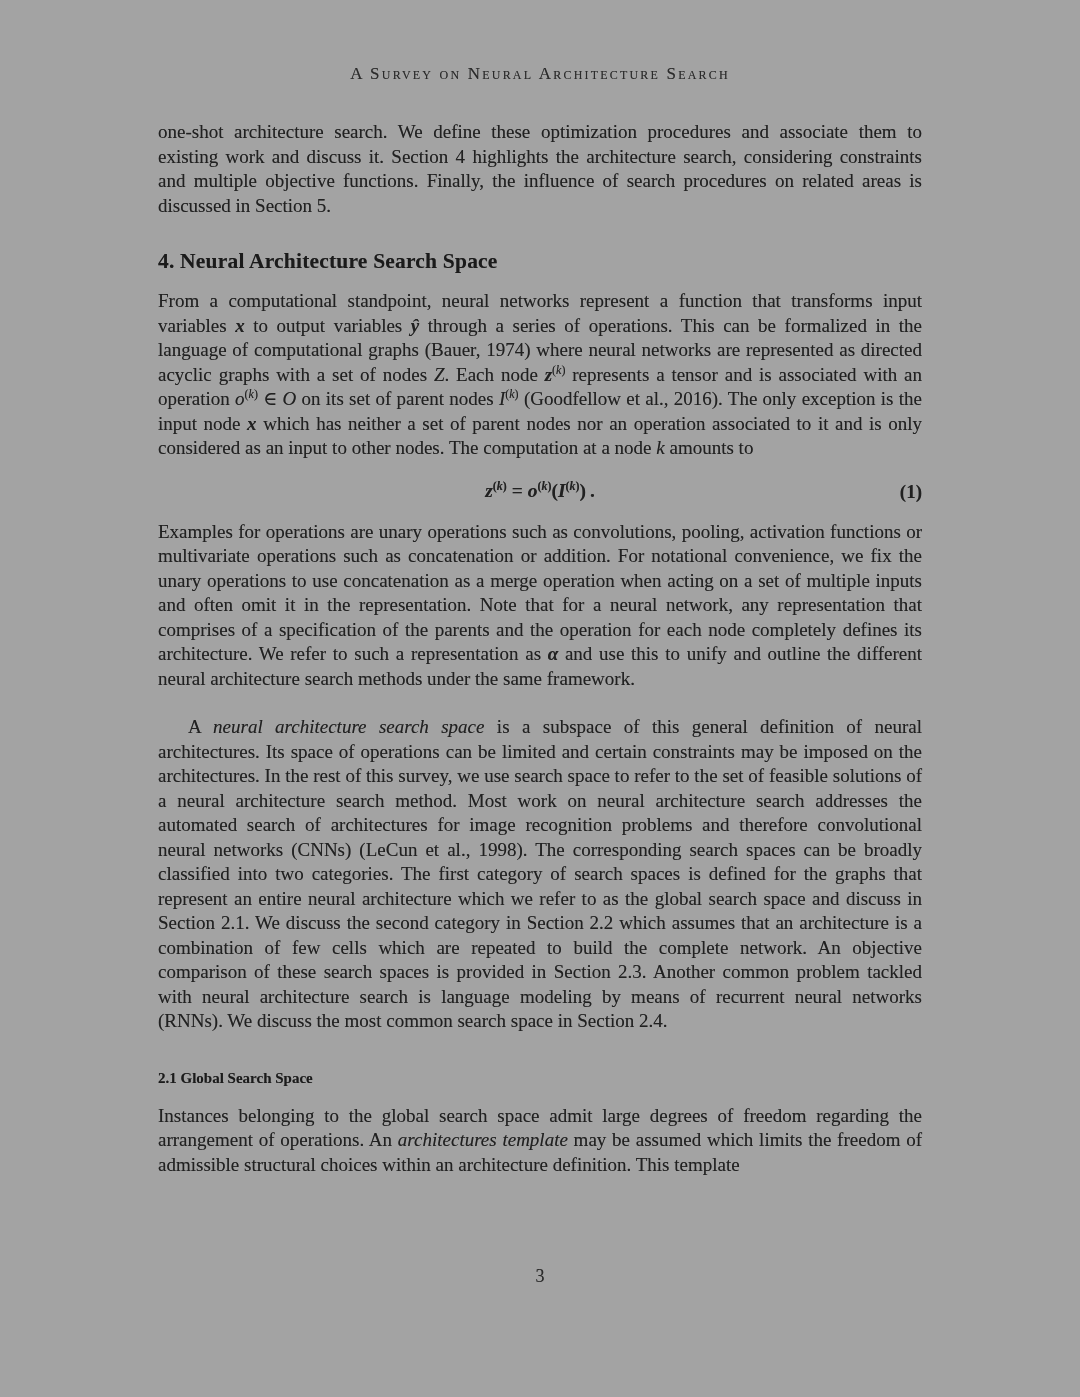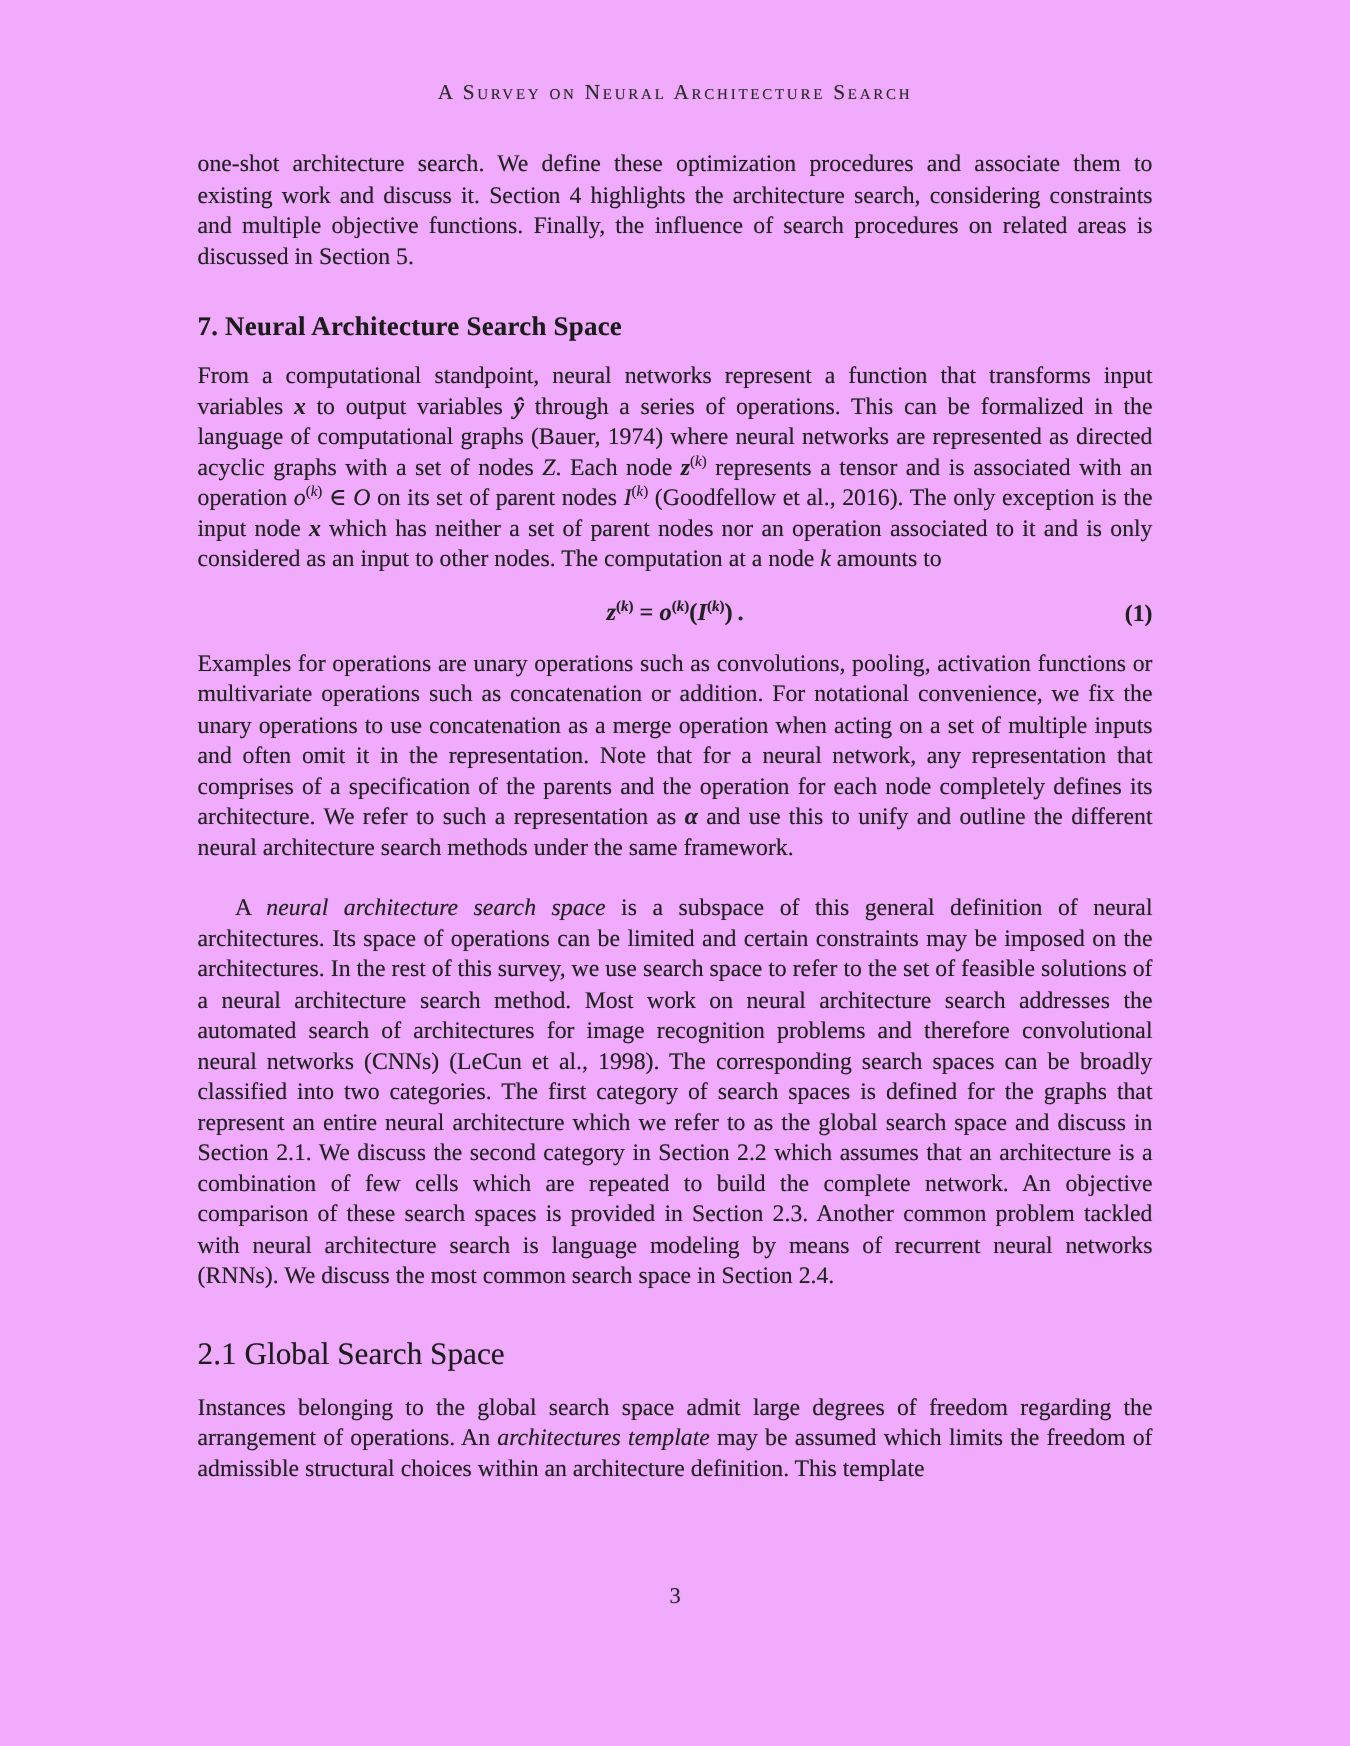--- a/index.html
+++ b/index.html
@@ -1,19 +1,19 @@
 <!DOCTYPE html>
 <html lang="en"><head>
 <meta charset="utf-8">
 <style>
   html, body { margin:0; padding:0; background:#ffffff; }
   .page {
     position:relative;
     width:1080px; height:1397px;
-    background:#f0abfc;
+    background:#a3a3a3;
     font-family:"Liberation Serif","DejaVu Serif",serif;
     color:#212121;
     overflow:hidden;
     text-shadow:0 0 0.6px rgba(45,45,45,0.45);
   }
   .running-header {
     position:absolute; top:64px; left:0; right:0;
     text-align:center;
     font-variant:small-caps;
     letter-spacing:2.2px;
@@ -34,22 +34,22 @@
   .para.intro { margin-top:120px; }
   .sec-heading {
     margin:31px 0 15px 0;
     font-size:21.5px;
     font-weight:bold;
     color:#1b1b1b;
     letter-spacing:0.2px;
   }
   .subsec-heading {
     margin:36px 0 17px 0;
-    font-size:25px;
-    font-weight:normal;
+    font-size:15px;
+    font-weight:bold;
     color:#1b1b1b;
   }
   .equation-row {
     position:relative;
     margin:17px 0 16px 0;
     font-size:19.5px;
     text-align:center;
     line-height:26px;
     font-weight:bold;
   }
@@ -66,21 +66,21 @@
 <body>
 
 <div class="page">
 
   <div class="running-header">A Survey on Neural Architecture Search</div>
 
   <div class="content">
 
     <p class="para intro">one-shot architecture search. We define these optimization procedures and associate them to existing work and discuss it. Section 4 highlights the architecture search, considering constraints and multiple objective functions. Finally, the influence of search procedures on related areas is discussed in Section 5.</p>
 
-    <div class="sec-heading">7. Neural Architecture Search Space</div>
+    <div class="sec-heading">4. Neural Architecture Search Space</div>
 
     <p class="para">From a computational standpoint, neural networks represent a function that transforms input variables <b><i>x</i></b> to output variables <b><i>ŷ</i></b> through a series of operations. This can be formalized in the language of computational graphs (Bauer, 1974) where neural networks are represented as directed acyclic graphs with a set of nodes <i>Z</i>. Each node <b><i>z</i></b><sup>(<i>k</i>)</sup> represents a tensor and is associated with an operation <i>o</i><sup>(<i>k</i>)</sup> ∈ <i>O</i> on its set of parent nodes <i>I</i><sup>(<i>k</i>)</sup> (Goodfellow et al., 2016). The only exception is the input node <b><i>x</i></b> which has neither a set of parent nodes nor an operation associated to it and is only considered as an input to other nodes. The computation at a node <i>k</i> amounts to</p>
 
     <div class="equation-row">
       <span class="eq-body"><b><i>z</i></b><sup>(<i>k</i>)</sup> = <i>o</i><sup>(<i>k</i>)</sup>(<i>I</i><sup>(<i>k</i>)</sup>) .</span>
       <span class="eq-number">(1)</span>
     </div>
 
     <p class="para">Examples for operations are unary operations such as convolutions, pooling, activation functions or multivariate operations such as concatenation or addition. For notational convenience, we fix the unary operations to use concatenation as a merge operation when acting on a set of multiple inputs and often omit it in the representation. Note that for a neural network, any representation that comprises of a specification of the parents and the operation for each node completely defines its architecture. We refer to such a representation as <b><i>α</i></b> and use this to unify and outline the different neural architecture search methods under the same framework.</p>
 

